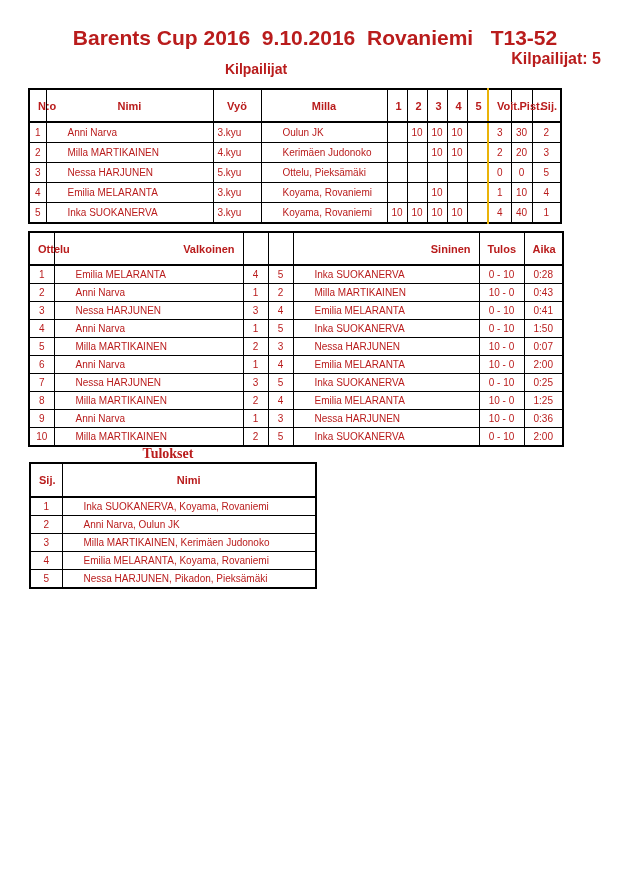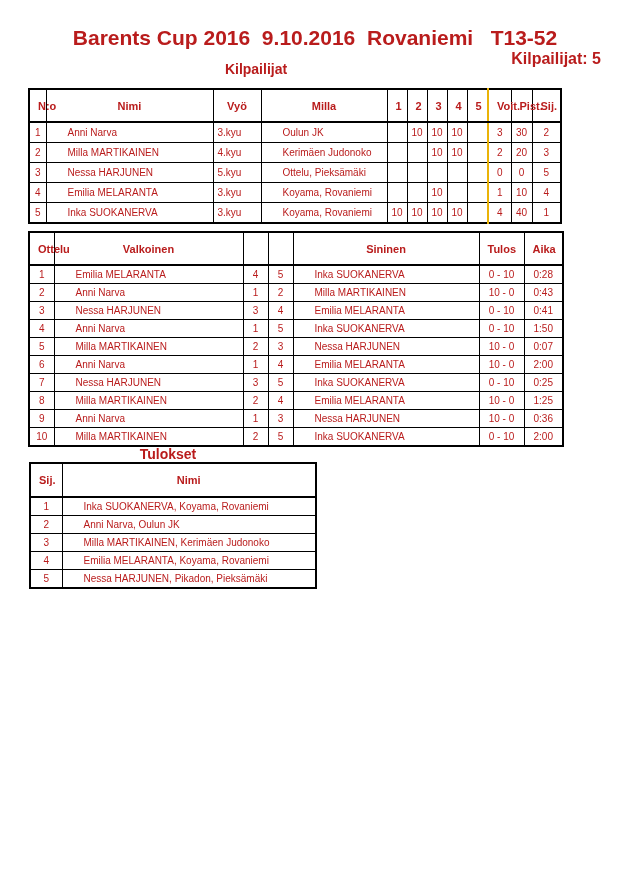--- a/index.html
+++ b/index.html
@@ -35,21 +35,21 @@
   }
   .section-caption {
     position: absolute;
     font-size: 14px;
     font-weight: bold;
     text-align: center;
     white-space: pre;
   }
   #caption-kilpailijat { top: 61px; left: 0; width: 512px; }
   #caption-ottelut     { top: 210px; left: 0; width: 506px; }
-  #caption-tulokset    { top: 446px; left: 0; width: 336px; }
+  #caption-tulokset    { top: 446px; left: 0; width: 336px; font-family: Liberation Serif, serif; }
 
   table {
     position: absolute;
     border-collapse: collapse;
     table-layout: fixed;
     background: #ffffff;
   }
   table, th, td { border: 1px solid #000000; }
   table { border-width: 2px; }
   th {
@@ -70,21 +70,21 @@
   }
   td.name-cell { text-align: left; padding-left: 21px; }
   td.belt-cell { text-align: left; padding-left: 4px; }
 
   #table-kilpailijat { top: 88px; left: 28px; width: 532px; }
   #table-kilpailijat th { height: 15px; }
   #table-kilpailijat td { height: 19px; }
   #table-kilpailijat .voit-col { border-left: 2px solid #eab308; }
 
   #table-ottelut { top: 231px; left: 28px; width: 534px; }
-  #table-ottelut th { height: 15px; }
+  #table-ottelut th { height: 15px; text-align: right; }
   #table-ottelut td { height: 17px; }
 
   #table-tulokset { top: 462px; left: 29px; width: 286px; }
   #table-tulokset th { height: 16px; }
   #table-tulokset td { height: 17px; }
 </style>
 </head>
 <body>
 
 <div id="page">

